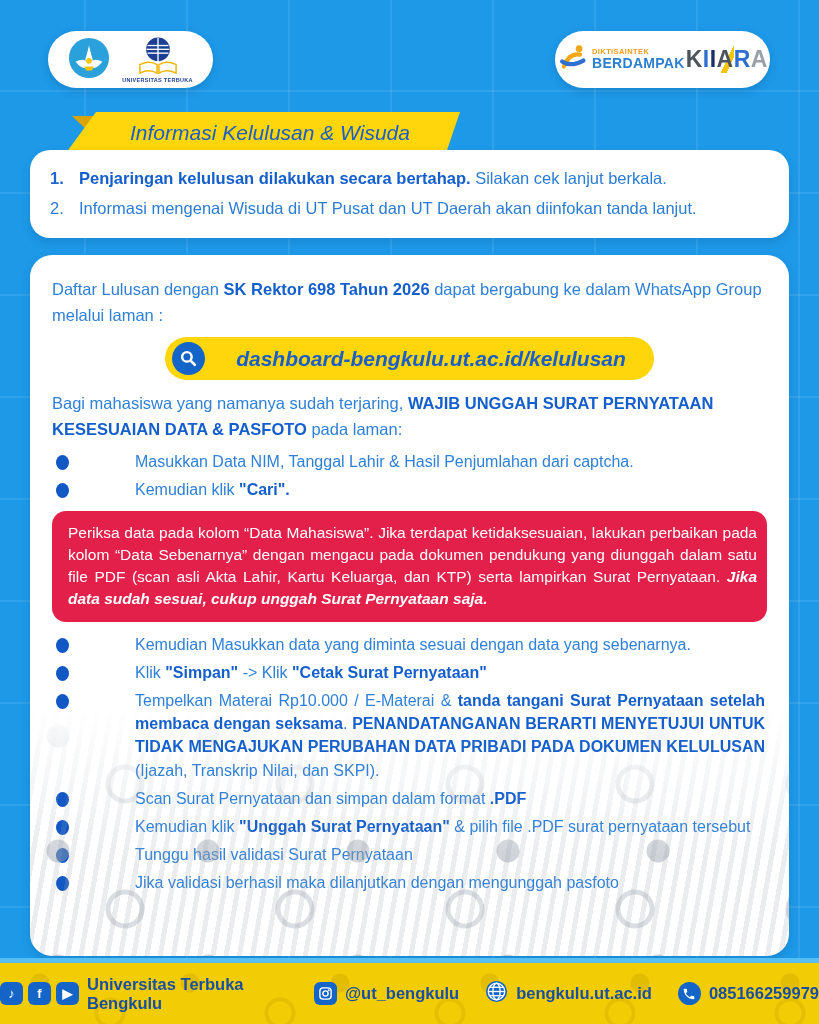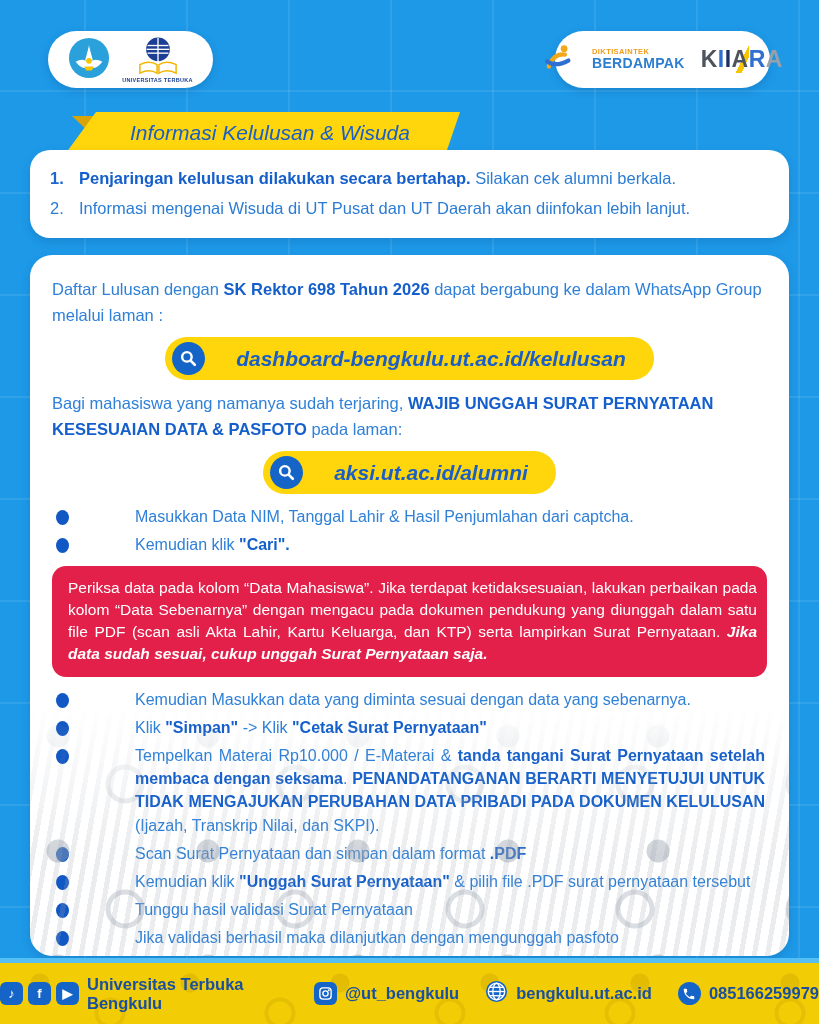--- a/index.html
+++ b/index.html
@@ -15,21 +15,21 @@
     background-position: -18px -12px;
   }
 
   
   .logo-pill {
     position: absolute; top: 31px; height: 57px; background: #fff;
     border-radius: 29px; display: flex; align-items: center; justify-content: center;
     gap: 12px; box-shadow: 0 3px 8px rgba(0,40,90,.18);
   }
   .logo-pill.left  { left: 48px;  width: 165px; }
-  .logo-pill.right { right: 49px; width: 215px; gap: 16px; }
+  .logo-pill.right { right: 49px; width: 215px; gap: 1px; }
   .ut-logo-wrap { display:flex; flex-direction:column; align-items:center; }
   .ut-label { font-size: 5.5px; font-weight: 700; color: #1C3E93; letter-spacing:.3px; margin-top:1px; }
   .dikti-text { display:flex; flex-direction:column; line-height:1.05; }
   .dikti-line1 { font-size: 7.5px; font-weight: 700; color: #F29D1C; letter-spacing:.4px; }
   .dikti-line2 { font-size: 14px;  font-weight: 800; color: #2C7FD0; letter-spacing:.3px; }
   .kiara { font-size: 23px; font-weight: 800; letter-spacing: .5px; display:flex; }
   .kiara span:nth-child(1){color:#4E545D;}
   .kiara span:nth-child(2){color:#2F6FD0;}
   .kiara span:nth-child(3){color:#1C2F66;}
   .kiara span:nth-child(4){color:#4E545D; background:linear-gradient(115deg, transparent 55%, #F7C600 55% 75%, transparent 75%);}
@@ -179,53 +179,44 @@
   </div>
 
   <div class="ribbon-fold"></div>
   <div class="ribbon">
     <span>Informasi Kelulusan &amp; Wisuda</span>
   </div>
 
   <section class="card card-notes">
     <div class="note-row">
       <span class="num">1.</span>
-      <span><span class="seg-b">Penjaringan kelulusan dilakukan secara bertahap.</span><span> Silakan cek alumni berkala.</span></span>
+      <span><span class="seg-b">Penjaringan kelulusan dilakukan secara bertahap.</span><span> Silakan cek lanjut berkala.</span></span>
     </div>
     <div class="note-row">
       <span class="num">2.</span>
-      <span><span>Informasi mengenai Wisuda di UT Pusat dan UT Daerah akan diinfokan lebih lanjut.</span></span>
+      <span><span>Informasi mengenai Wisuda di UT Pusat dan UT Daerah akan diinfokan tanda lanjut.</span></span>
     </div>
   </section>
 
   <section class="card card-main">
 
     <p class="para"><span>Daftar Lulusan dengan </span><span class="seg-b">SK Rektor 698 Tahun 2026</span><span> dapat bergabung ke dalam WhatsApp Group melalui laman :</span></p>
 
     <div class="link-pill">
       <span class="search-badge">
         <svg viewBox="0 0 20 20" width="19" height="19">
           <circle cx="8.3" cy="8.3" r="5" fill="none" stroke="#fff" stroke-width="2.6"></circle>
           <line x1="12.2" y1="12.2" x2="16.6" y2="16.6" stroke="#fff" stroke-width="2.8" stroke-linecap="round"></line>
         </svg>
       </span>
       <span>dashboard-bengkulu.ut.ac.id/kelulusan</span>
     </div>
 
     <p class="para"><span>Bagi mahasiswa yang namanya sudah terjaring, </span><span class="seg-b">WAJIB UNGGAH SURAT PERNYATAAN KESESUAIAN DATA &amp; PASFOTO</span><span> pada laman:</span></p>
 
-    <div class="link-pill">
-      <span class="search-badge">
-        <svg viewBox="0 0 20 20" width="19" height="19">
-          <circle cx="8.3" cy="8.3" r="5" fill="none" stroke="#fff" stroke-width="2.6"></circle>
-          <line x1="12.2" y1="12.2" x2="16.6" y2="16.6" stroke="#fff" stroke-width="2.8" stroke-linecap="round"></line>
-        </svg>
-      </span>
-      <span>aksi.ut.ac.id/alumni</span>
-    </div>
 
     <ul class="bullets top">
       <li><span>Masukkan Data NIM, Tanggal Lahir &amp; Hasil Penjumlahan dari captcha.</span></li>
       <li><span>Kemudian klik </span><span class="seg-b">"Cari".</span></li>
     </ul>
 
     <div class="alert"><span>Periksa data pada kolom “Data Mahasiswa”. Jika terdapat ketidaksesuaian, lakukan perbaikan pada kolom “Data Sebenarnya” dengan mengacu pada dokumen pendukung yang diunggah dalam satu file PDF (scan asli Akta Lahir, Kartu Keluarga, dan KTP) serta lampirkan Surat Pernyataan. </span><span class="seg-b seg-i">Jika data sudah sesuai, cukup unggah Surat Pernyataan saja.</span></div>
 
     <ul class="bullets">
       <li><span>Kemudian Masukkan data yang diminta sesuai dengan data yang sebenarnya.</span></li>

